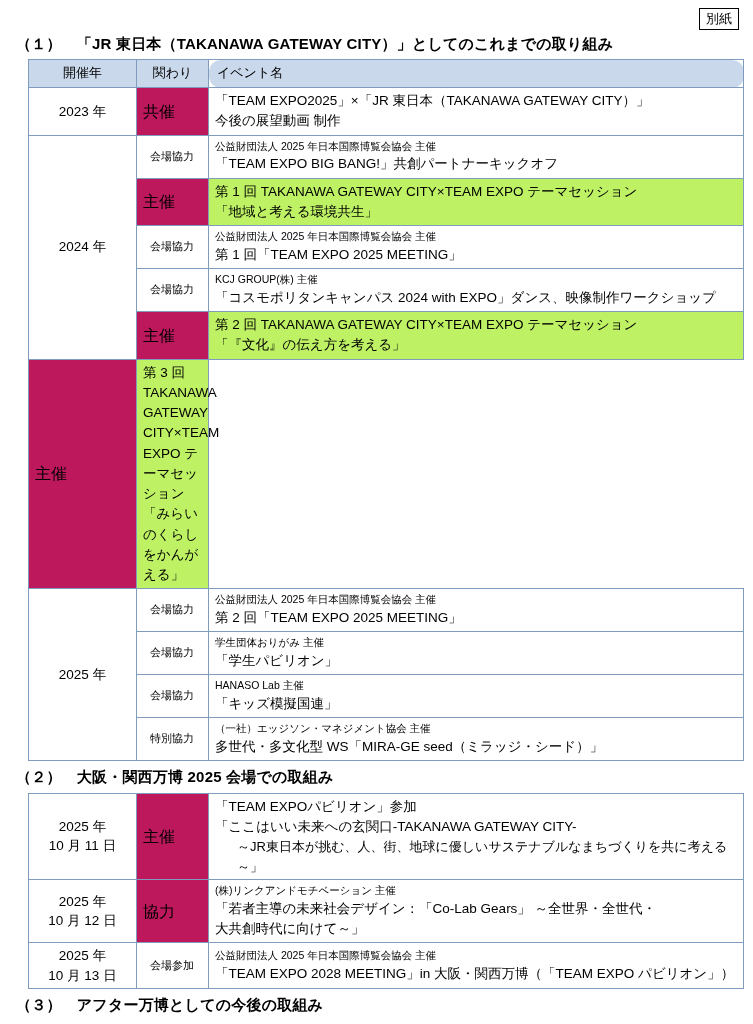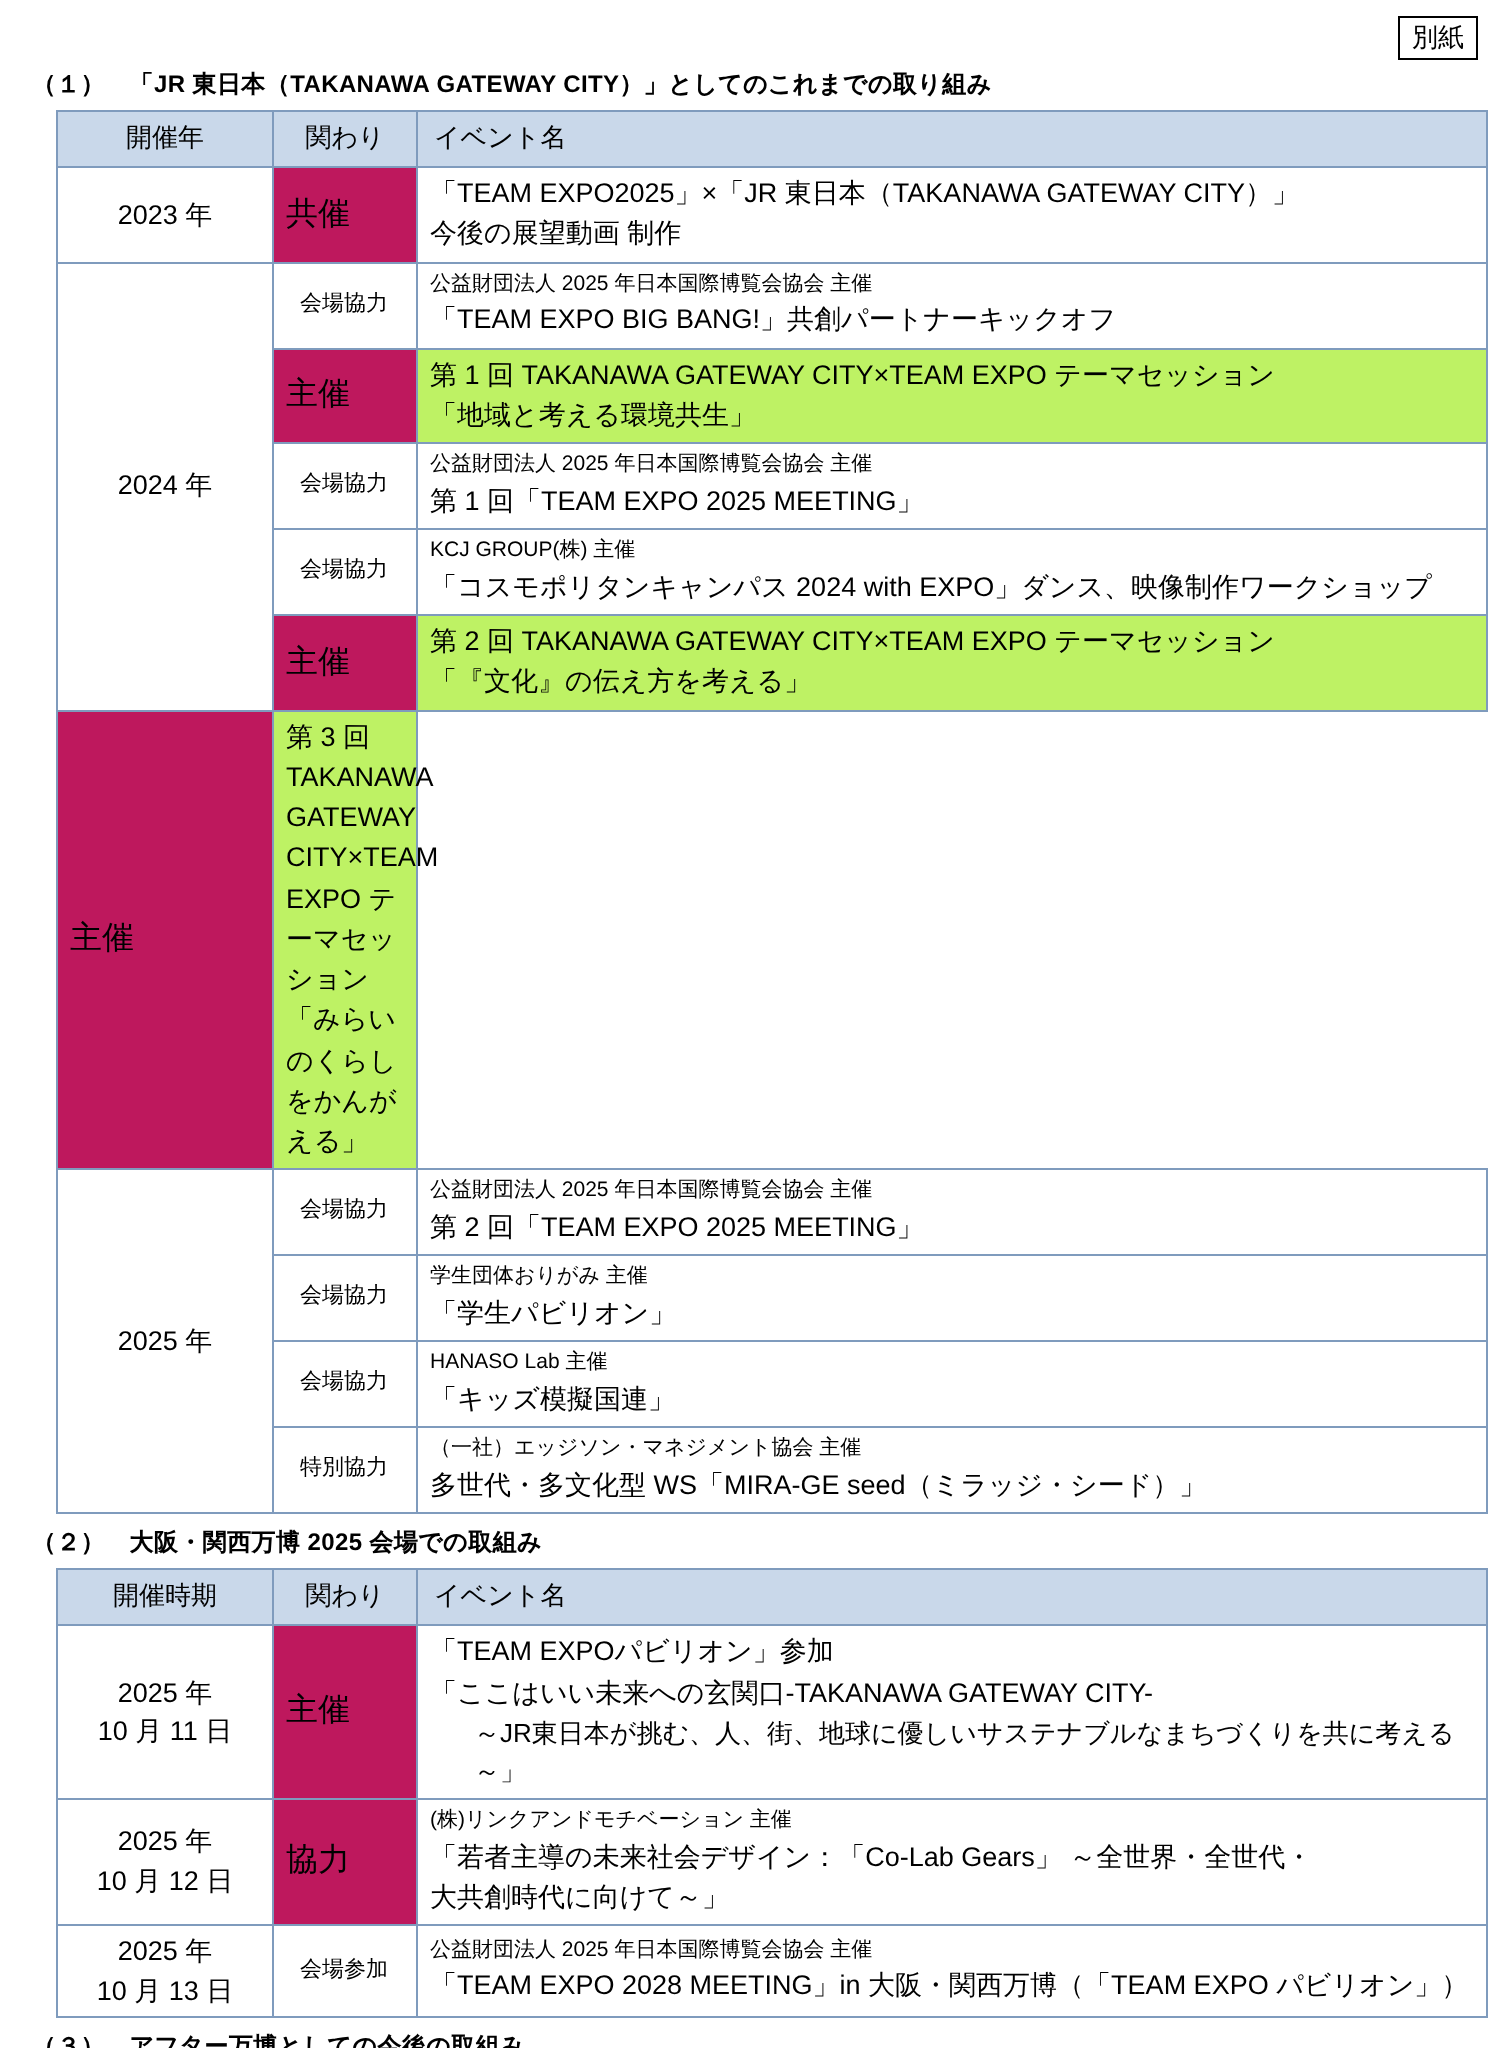--- a/index.html
+++ b/index.html
@@ -25,21 +25,21 @@
     position: absolute;
     top: 8px;
     right: 14px;
     border: 1px solid #000;
     padding: 2px 6px;
     font-size: 13px;
     line-height: 1.2;
     background: #fff;
   }
   .section-heading {
-    font-size: 12px;
+    font-size: 15px;
     margin: 6px 0 5px 0;
     line-height: 1.35;
     letter-spacing: 0.2px;
   }
   .heading-1 { margin-top: 26px; }
   table {
     border-collapse: collapse;
     table-layout: fixed;
     margin-left: 12px;
     margin-bottom: 4px;
@@ -54,20 +54,21 @@
   }
   .hdr td {
     background: #c9d8ea;
     text-align: center;
     font-size: 13px;
     padding: 4px 6px;
   }
   .hdr td.evname {
     text-align: left;
     padding-left: 8px;
+    border-radius: 12px;
   }
   .c-year {
     text-align: center;
     background: #ffffff;
     font-size: 13.5px;
   }
   .c-rel-main {
     background: #be185d;
     font-size: 16px;
   }
@@ -212,25 +213,20 @@
   </table>
 
   <h2 class="section-heading">（２）　大阪・関西万博 2025 会場での取組み</h2>
   <table class="t2">
     <colgroup>
         <col class="col-a">
         <col class="col-b">
         <col>
       </colgroup>
     <tbody>
-        <tr class="hdr">
-          <td>開催時期</td>
-          <td>関わり</td>
-          <td class="evname">イベント名</td>
-        </tr>
         <tr>
           <td class="c-year">2025 年<br>10 月 11 日</td>
           <td class="c-rel-main">主催</td>
           <td class="c-ev">
             <span class="ev-line">「TEAM EXPOパビリオン」参加</span>
             <span class="ev-line">「ここはいい未来への玄関口-TAKANAWA GATEWAY CITY-</span>
             <span class="ev-line sub indent">～JR東日本が挑む、人、街、地球に優しいサステナブルなまちづくりを共に考える～」</span>
           </td>
         </tr>
         <tr>

